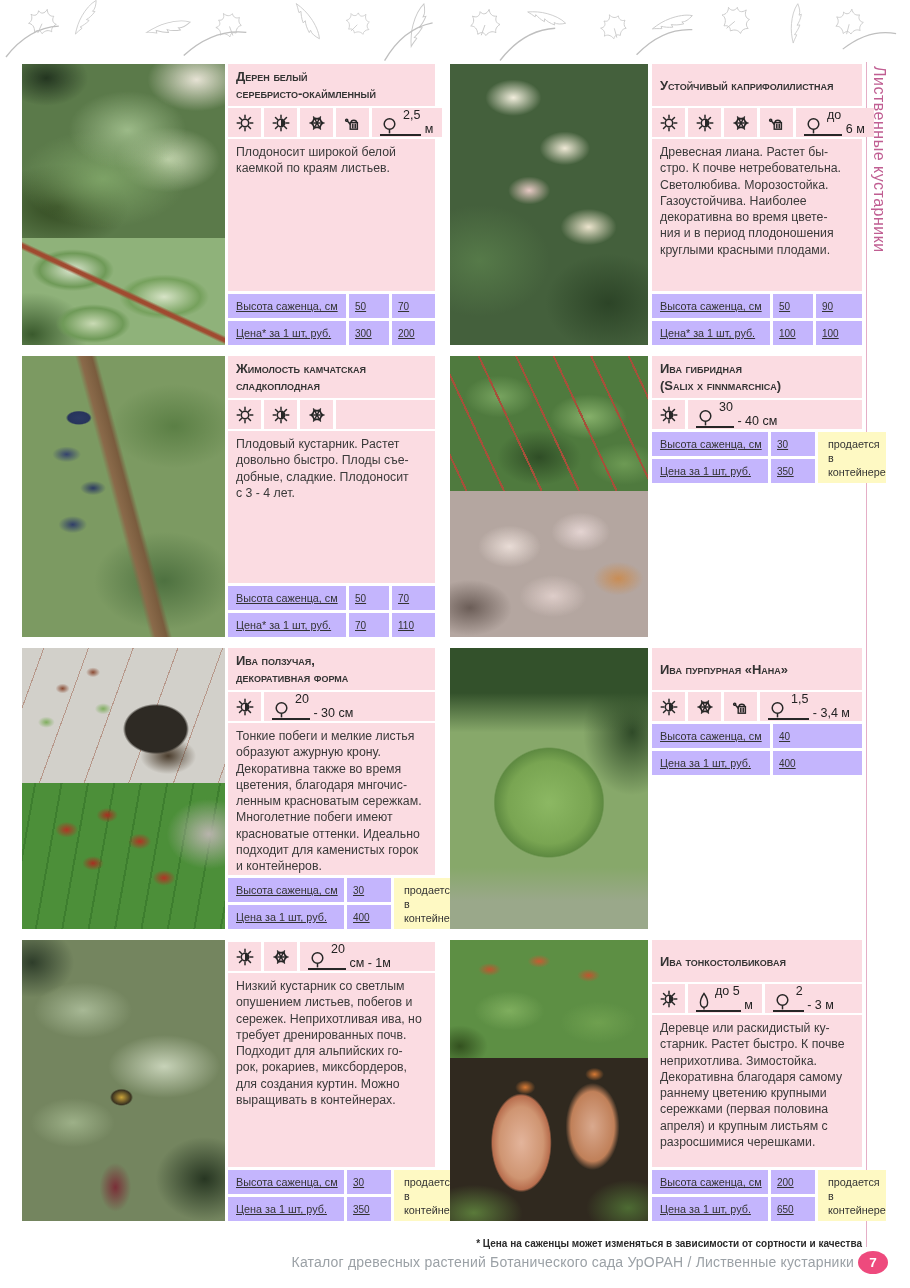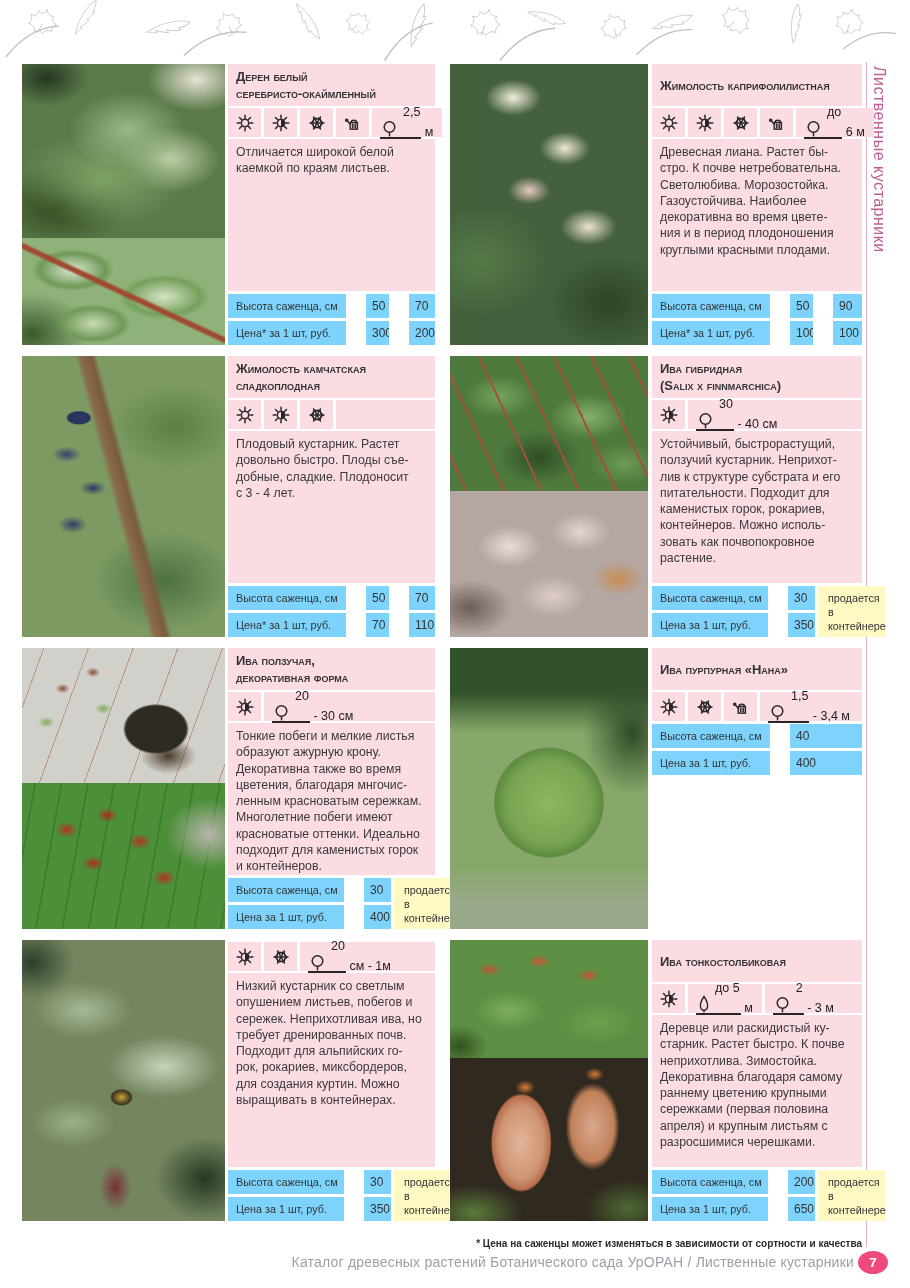--- a/index.html
+++ b/index.html
@@ -34,33 +34,33 @@
   }
   .c-icons{margin-top:2px;height:29px;display:flex;gap:3px;}
   .icell{background:#fbdce2;width:33px;flex:0 0 auto;display:flex;align-items:center;justify-content:center;}
   .icell.spec{width:auto;padding:0 9px 0 8px;justify-content:flex-start;}
   .icell.fill{flex:1 1 auto;}
   .ic{display:block;width:20px;height:20px;}
   .icc{width:20px;height:18px;}
   .ict{width:16px;height:18px;}
   .spec-wrap{display:inline-flex;align-items:flex-end;}
   .spec-u{display:inline-flex;align-items:flex-end;border-bottom:2px solid #272727;}
-  .num{font-size:12.5px;line-height:13px;padding:0 1px 18px 3px;color:#222;}
+  .num{font-size:12.5px;line-height:13px;padding:0 1px 12px 3px;color:#222;}
   .rest{font-size:12.5px;line-height:14px;white-space:pre;color:#222;}
   .c-desc{
     margin-top:2px;flex:1;background:#fbdce2;padding:5px 6px 0 8px;
     font-size:12.3px;line-height:16.3px;color:#3a3a3a;white-space:pre-line;overflow:hidden;
   }
   .c-table{margin-top:3px;display:grid;grid-auto-rows:24px;gap:3px;}
   .t3{grid-template-columns:118px 40px 1fr;}
   .t2{grid-template-columns:118px 1fr;}
   .tn{grid-template-columns:116px 44px 1fr;}
-  .cell{background:#7dd3fc;display:flex;align-items:center;overflow:hidden;}
+  .cell{background:#c4b5fd;display:flex;align-items:center;overflow:hidden;text-decoration:underline;}
   .lab{font-size:10.8px;padding-left:8px;color:#333;}
-  .val{font-size:12px;padding-left:6px;color:#333;margin-left:17px;}
+  .val{font-size:10px;padding-left:6px;color:#333;}
   .notebox{
     grid-column:3;grid-row:1/3;background:#fef9c3;display:flex;align-items:center;
     padding-left:10px;font-size:10.8px;line-height:14px;color:#333;white-space:pre-line;
   }
   
   .footnote{position:absolute;right:48px;top:1238px;font-size:10px;font-weight:bold;color:#2b2b2b;}
   .footer-line{position:absolute;right:56px;top:1254px;font-size:14px;color:#9ba1a6;letter-spacing:.2px;}
   .page-badge{
     position:absolute;right:22px;top:1251px;width:30px;height:23px;border-radius:50%;
     background:#ee4a7d;color:#fff;font-size:13.5px;font-weight:bold;
@@ -261,37 +261,37 @@
               <span class="spec-u">
                 <svg class="icc" viewBox="0 0 20 18">
                   <use href="#i-crown"></use>
                 </svg>
                 <span class="num">2,5</span>
               </span>
               <span class="rest"> м</span>
             </span>
         </span>
       </div>
-      <div class="c-desc">Отличается широкой белой
+      <div class="c-desc">Плодоносит широкой белой
 каемкой по краям листьев.</div>
       <div class="c-table t3">
         <div class="cell lab">Высота саженца, см</div>
         <div class="cell val">50</div>
         <div class="cell val">70</div>
         <div class="cell lab">Цена* за 1 шт, руб.</div>
         <div class="cell val">300</div>
         <div class="cell val">200</div>
       </div>
     </div>
     <div class="photo photo-r">
       <div class="seg p2"></div>
     </div>
     <div class="card card-r">
       <div class="c-title">
-        <div class="tl">Жимолость каприфолилистная</div>
+        <div class="tl">Устойчивый каприфолилистная</div>
       </div>
       <div class="c-icons">
         <span class="icell">
             <svg class="ic" viewBox="0 0 20 20">
               <use href="#i-sun"></use>
             </svg>
           </span>
         <span class="icell">
             <svg class="ic" viewBox="0 0 20 20">
               <use href="#i-sunp"></use>
@@ -397,28 +397,20 @@
               <span class="spec-u">
                 <svg class="icc" viewBox="0 0 20 18">
                   <use href="#i-crown"></use>
                 </svg>
                 <span class="num">30</span>
               </span>
               <span class="rest"> - 40 см</span>
             </span>
         </span>
       </div>
-      <div class="c-desc">Устойчивый, быстрорастущий,
-ползучий кустарник. Неприхот-
-лив к структуре субстрата и его
-питательности. Подходит для
-каменистых горок, рокариев,
-контейнеров. Можно исполь-
-зовать как почвопокровное
-растение.</div>
       <div class="c-table tn">
         <div class="cell lab">Высота саженца, см</div>
         <div class="cell val">30</div>
         <div class="notebox">продается
 в контейнере</div>
         <div class="cell lab">Цена за 1 шт, руб.</div>
         <div class="cell val">350</div>
       </div>
     </div>
   </div>

